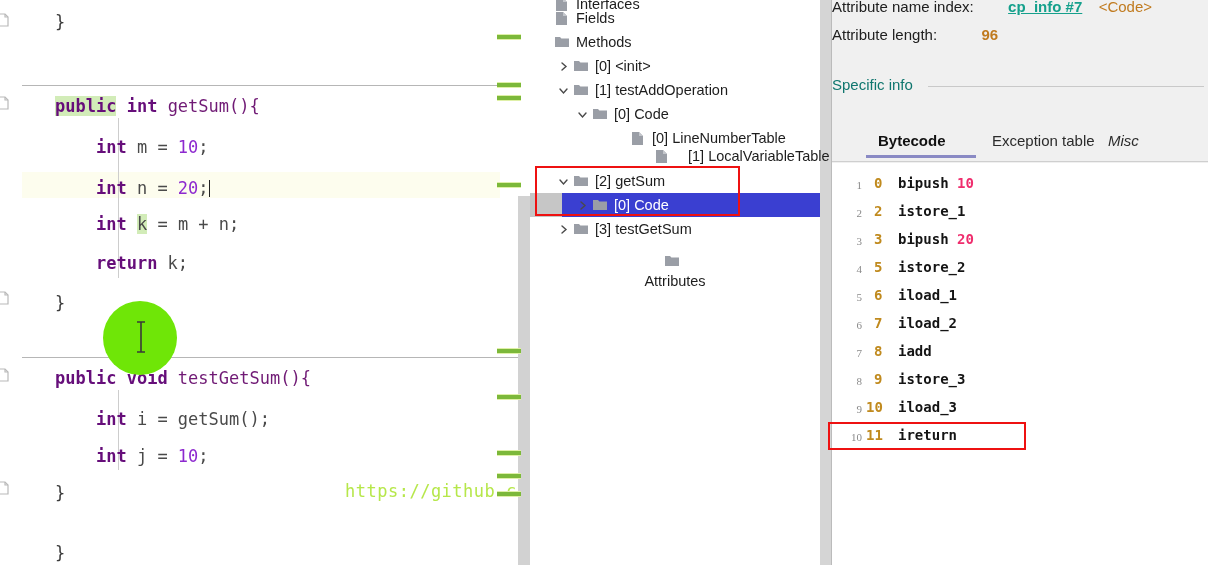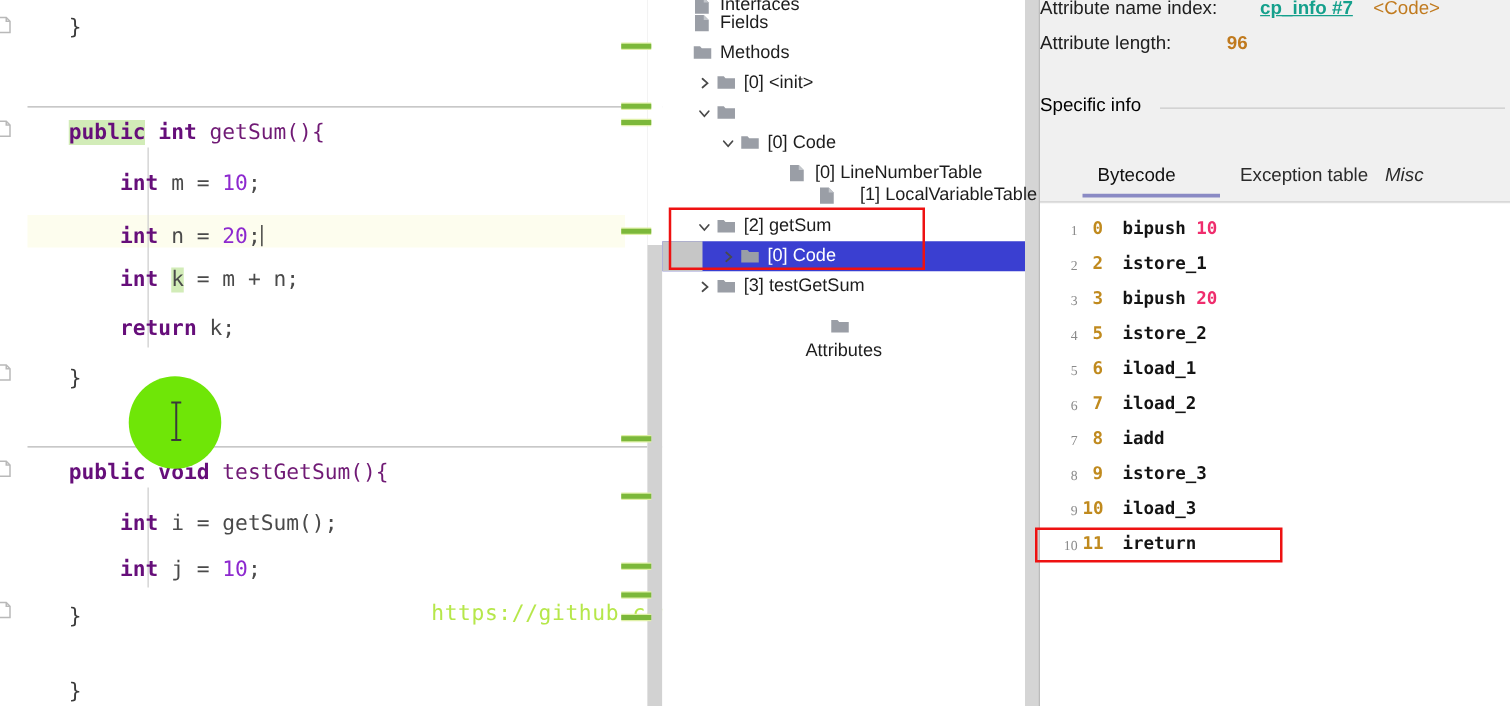--- a/index.html
+++ b/index.html
@@ -61,21 +61,21 @@
 
   
   .right{position:absolute;left:832px;top:0;width:376px;height:163px;background:#f0f0f0;}
   .right-bottom{position:absolute;left:832px;top:163px;width:376px;height:402px;background:#ffffff;}
   .attr-line{position:absolute;left:0;white-space:nowrap;font-size:15px;color:#202020;}
   .attr-label{display:inline-block;}
   .link{color:#15a08c;text-decoration:underline;font-weight:bold;}
   .code-tag{color:#c07a1e;}
   .val-num{color:#c07a1e;font-weight:bold;}
   .sect{position:absolute;left:0;top:76px;width:376px;height:20px;}
-  .sect-title{position:absolute;left:0;top:0;font-size:15px;color:#000000;background:#f0f0f0;padding-right:8px;}
+  .sect-title{position:absolute;left:0;top:0;font-size:15px;color:#0f766e;background:#f0f0f0;padding-right:8px;}
   .sect-rule{position:absolute;left:96px;top:10px;right:4px;height:1px;background:#c9c9c9;}
 
   .tabs{position:absolute;left:0;top:128px;width:376px;height:34px;}
   .tab{position:absolute;top:0;font-size:15px;color:#2b2b2b;line-height:26px;white-space:nowrap;}
   .tab.active{color:#111;}
   .tab-underline{position:absolute;top:27px;height:3px;background:#8a8ac4;}
   .panel-hr{position:absolute;left:0;top:161px;width:376px;height:1px;background:#cfcfcf;}
 
   .bc{position:absolute;left:0;top:0;width:376px;height:402px;background:#ffffff;
       font-family:"DejaVu Sans Mono","Liberation Mono",monospace;}
@@ -216,20 +216,21 @@
       <div class="row" style="top: 78px;">
         <div style="width: 27px; flex: 0 0 auto;"></div>
         <span class="arrow" style="position: relative; z-index: 2;">
           <svg width="11" height="11" viewBox="0 0 11 11">
             <path d="M2 4 L5.5 8 L9 4" fill="none" stroke="#4a4a4a" stroke-width="1.4" stroke-linecap="round"></path>
           </svg>
         </span>
         <span class="ico" style="position: relative; z-index: 2;"><svg width="16" height="14" viewBox="0 0 16 14">
             <path d="M1 2 h5 l1.4 1.6 H15 V12 H1 Z" fill="#9a9ea6"></path>
           </svg></span>
+        <span class="lbl" style="position: relative; z-index: 2;">[1] testAddOperation</span>
       </div>
       <div class="row" style="top: 102px;">
         <div style="width: 46px; flex: 0 0 auto;"></div>
         <span class="arrow" style="position: relative; z-index: 2;">
           <svg width="11" height="11" viewBox="0 0 11 11">
             <path d="M2 4 L5.5 8 L9 4" fill="none" stroke="#4a4a4a" stroke-width="1.4" stroke-linecap="round"></path>
           </svg>
         </span>
         <span class="ico" style="position: relative; z-index: 2;"><svg width="16" height="14" viewBox="0 0 16 14">
             <path d="M1 2 h5 l1.4 1.6 H15 V12 H1 Z" fill="#9a9ea6"></path>
@@ -319,21 +320,21 @@
       <span style="display:inline-block;width:36px;"></span>
       <span class="val-num">96</span>
     </div>
 
     <div class="sect">
       <span class="sect-title">Specific info</span>
       <span class="sect-rule"></span>
     </div>
 
     <div class="tabs" id="tabs">
-        <div class="tab active" style="left: 46px;">Bytecode</div>
+        <div class="tab active" style="left: 46px; font-weight: bold;">Bytecode</div>
         <div class="tab-underline" style="left: 34px; width: 110px;"></div>
         <div class="tab" style="left: 160px;">Exception table</div>
         <div class="tab" style="left: 276px; font-style: italic;">Misc</div>
       </div>
     <div class="panel-hr"></div>
   </div>
 
   <div class="right-bottom">
     <div class="bc" id="bytecode">
         <div class="bc-row" style="top: 10px;">

